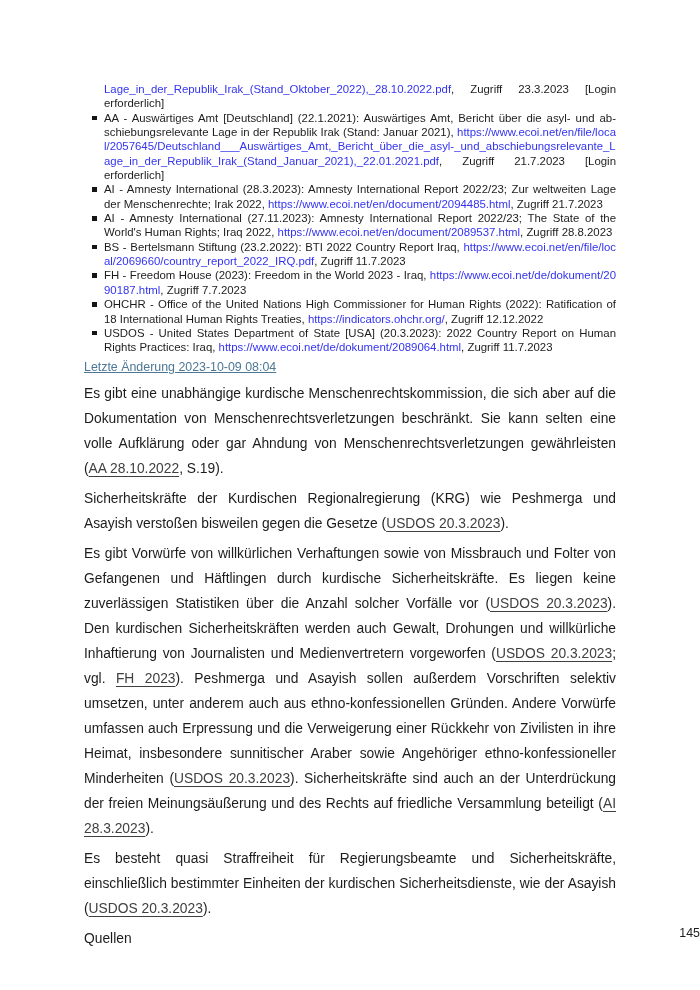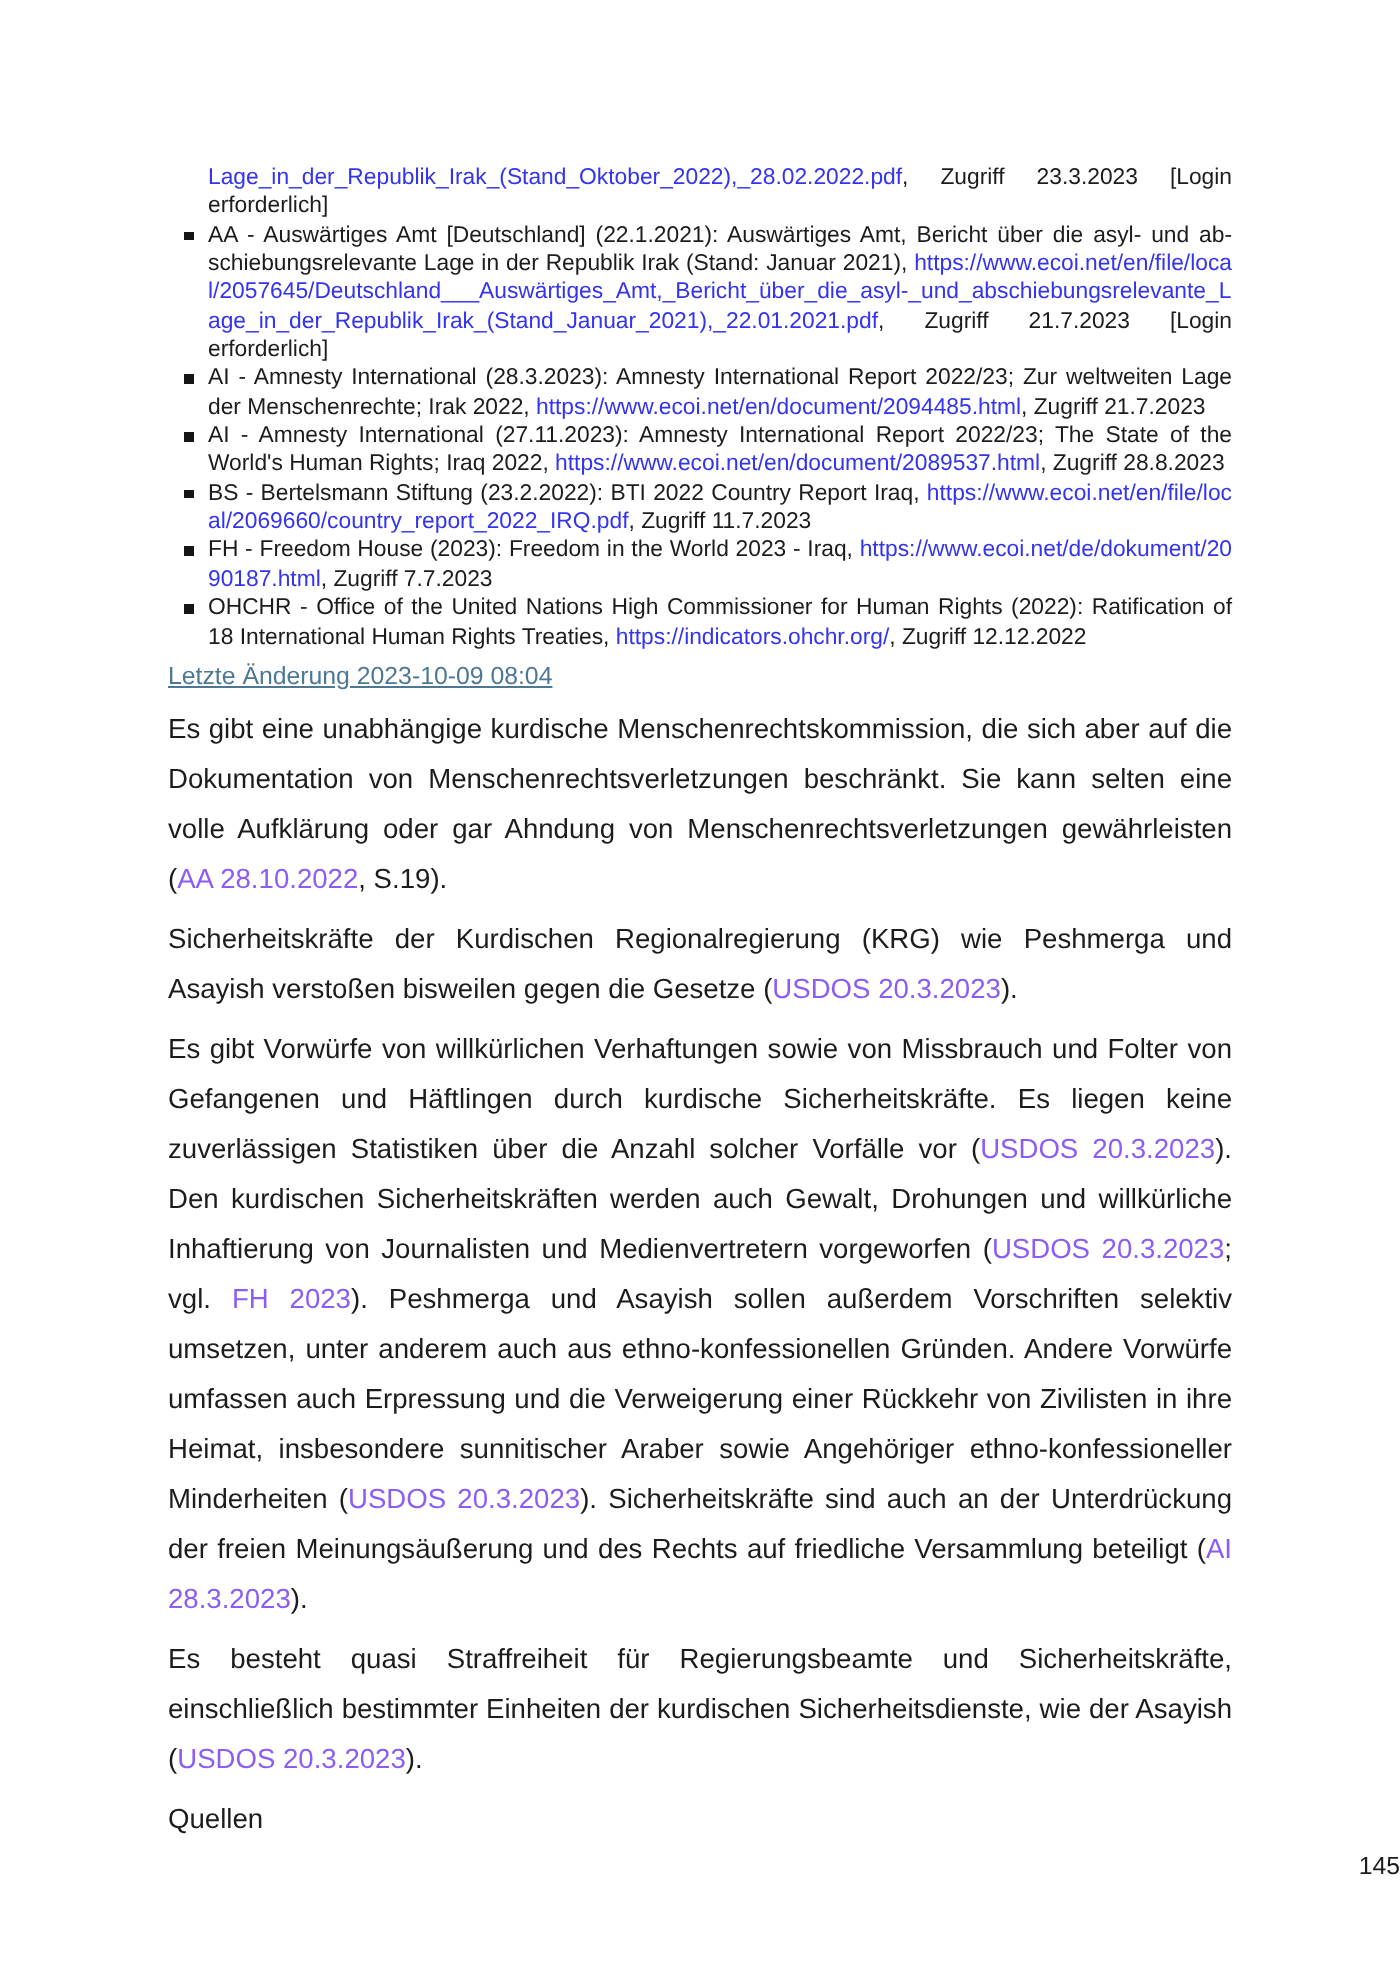--- a/index.html
+++ b/index.html
@@ -15,21 +15,22 @@
   .ref-list { font-size:11.4px; line-height:14.35px; text-align:justify; }
   .ref-item { position:relative; padding-left:20px; }
   .bullet {
     position:absolute; left:8px; top:5px;
     width:4.5px; height:4.5px; background:#151515;
   }
 
   .run-text { color:#1c1c1c; }
   .run-link { color:var(--link,#3333f0); word-break:break-all; }
   .run-cite {
-    color:#8b5cf6;
+    color:#404040;
+    text-decoration:underline;
     text-decoration-thickness:1px;
     text-decoration-color:#3f3f3f;
     text-underline-offset:3px;
   }
 
   .section-heading {
     margin-top:22px;
     font-size:15.2px; line-height:20px; font-weight:700;
     color:var(--heading,#2e5f7e);
   }
@@ -58,21 +59,21 @@
 </style>
 </head>
 <body>
 
 <div class="content">
 
   <div class="ref-list">
 
       <div class="ref-item no-bullet">
 
-        <div class="ref-text"><span class="run-link">Lage_in_der_Republik_Irak_(Stand_Oktober_2022),_28.02.2022.pdf</span><span class="run-text">, Zugriff 23.3.2023 [Login erforderlich]</span></div>
+        <div class="ref-text"><span class="run-link">Lage_in_der_Republik_Irak_(Stand_Oktober_2022),_28.10.2022.pdf</span><span class="run-text">, Zugriff 23.3.2023 [Login erforderlich]</span></div>
       </div>
 
       <div class="ref-item">
         <span class="bullet"></span>
         <div class="ref-text"><span class="run-text">AA - Auswärtiges Amt [Deutschland] (22.1.2021): Auswärtiges Amt, Bericht über die asyl- und ab­schiebungsrelevante Lage in der Republik Irak (Stand: Januar 2021), </span><span class="run-link">https://www.ecoi.net/en/file/local/2057645/Deutschland___Auswärtiges_Amt,_Bericht_über_die_asyl-_und_abschiebungsrelevante_Lage_in_der_Republik_Irak_(Stand_Januar_2021),_22.01.2021.pdf</span><span class="run-text">, Zugriff 21.7.2023 [Login erforderlich]</span></div>
       </div>
 
       <div class="ref-item">
         <span class="bullet"></span>
         <div class="ref-text"><span class="run-text">AI - Amnesty International (28.3.2023): Amnesty International Report 2022/23; Zur weltweiten Lage der Menschenrechte; Irak 2022, </span><span class="run-link">https://www.ecoi.net/en/document/2094485.html</span><span class="run-text">, Zugriff 21.7.2023</span></div>
@@ -91,20 +92,24 @@
       <div class="ref-item">
         <span class="bullet"></span>
         <div class="ref-text"><span class="run-text">FH - Freedom House (2023): Freedom in the World 2023 - Iraq, </span><span class="run-link">https://www.ecoi.net/de/dokument/2090187.html</span><span class="run-text">, Zugriff 7.7.2023</span></div>
       </div>
 
       <div class="ref-item">
         <span class="bullet"></span>
         <div class="ref-text"><span class="run-text">OHCHR - Office of the United Nations High Commissioner for Human Rights (2022): Ratification of 18 International Human Rights Treaties, </span><span class="run-link">https://indicators.ohchr.org/</span><span class="run-text">, Zugriff 12.12.2022</span></div>
       </div>
 
+      <div class="ref-item">
+        <span class="bullet"></span>
+        <div class="ref-text"><span class="run-text">USDOS - United States Department of State [USA] (20.3.2023): 2022 Country Report on Human Rights Practices: Iraq, </span><span class="run-link">https://www.ecoi.net/de/dokument/2089064.html</span><span class="run-text">, Zugriff 11.7.2023</span></div>
+      </div>
     </div>
 
 
   <div class="last-change">Letzte Änderung 2023-10-09 08:04</div>
 
   <div class="body-copy">
 
       <p class="body-para"><span class="run-text">Es gibt eine unabhängige kurdische Menschenrechtskommission, die sich aber auf die Doku­mentation von Menschenrechtsverletzungen beschränkt. Sie kann selten eine volle Aufklärung oder gar Ahndung von Menschenrechtsverletzungen gewährleisten (</span><span class="run-cite">AA 28.10.2022</span><span class="run-text">, S.19).</span></p>
 
       <p class="body-para"><span class="run-text">Sicherheitskräfte der Kurdischen Regionalregierung (KRG) wie Peshmerga und Asayish versto­ßen bisweilen gegen die Gesetze (</span><span class="run-cite">USDOS 20.3.2023</span><span class="run-text">).</span></p>

